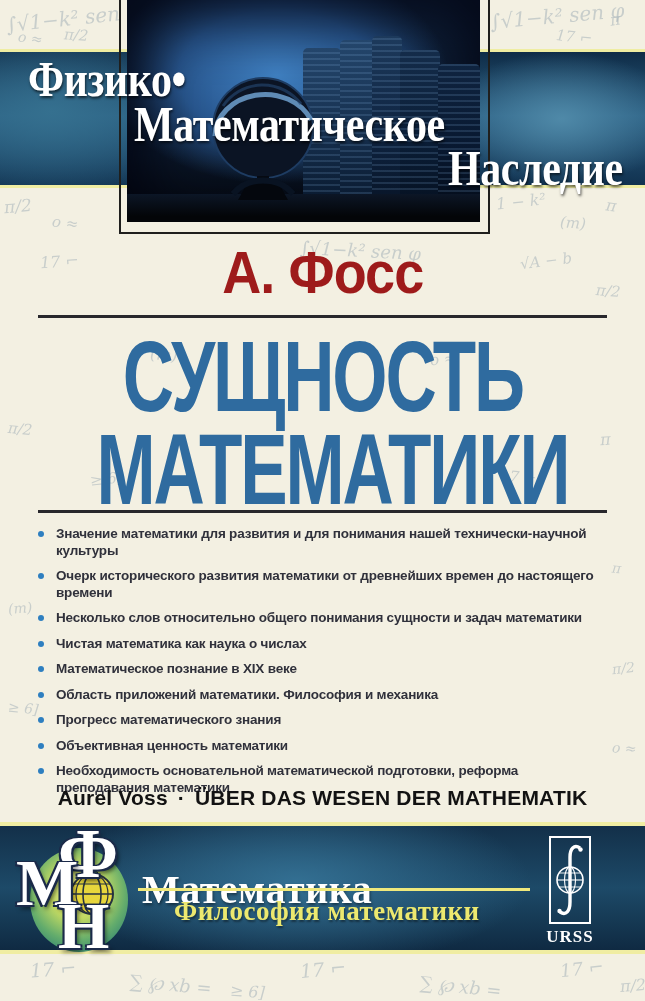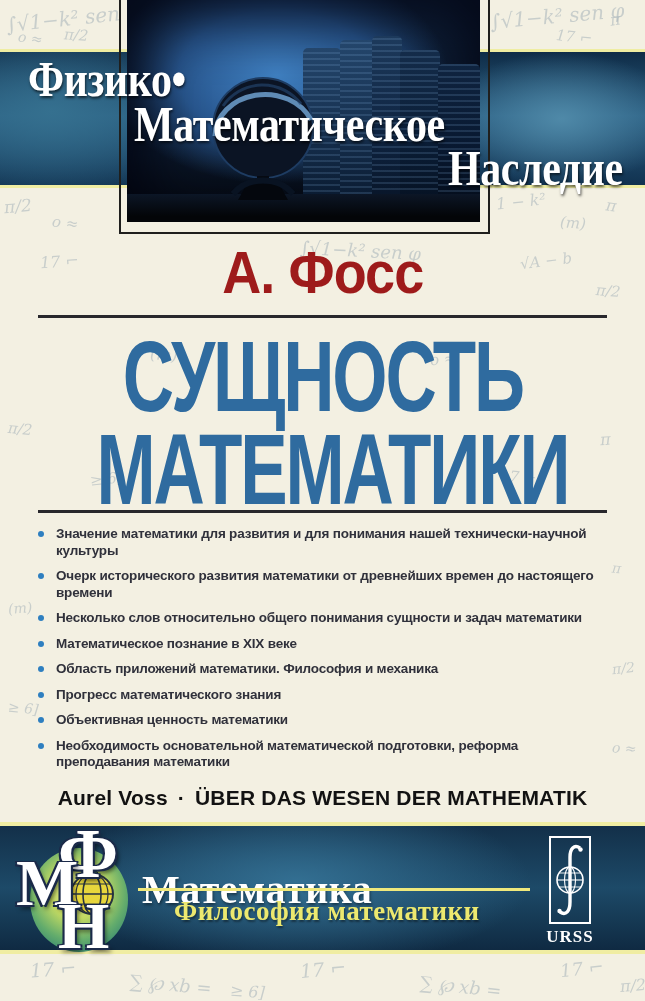--- a/index.html
+++ b/index.html
@@ -206,20 +206,21 @@
     <span class="title-line">СУЩНОСТЬ</span><br>
     <span class="title-line">МАТЕМАТИКИ</span>
   </div>
 
   <div class="rule rule2"></div>
 
   <ul class="topics" id="topics-list">
       <li><span class="bullet-dot"></span><span>Значение математики для развития и для понимания нашей технически-научной культуры</span></li>
       <li><span class="bullet-dot"></span><span>Очерк исторического развития математики от древнейших времен до настоящего времени</span></li>
       <li><span class="bullet-dot"></span><span>Несколько слов относительно общего понимания сущности и задач математики</span></li>
+      <li><span class="bullet-dot"></span><span>Чистая математика как наука о числах</span></li>
       <li><span class="bullet-dot"></span><span>Математическое познание в XIX веке</span></li>
       <li><span class="bullet-dot"></span><span>Область приложений математики. Философия и механика</span></li>
       <li><span class="bullet-dot"></span><span>Прогресс математического знания</span></li>
       <li><span class="bullet-dot"></span><span>Объективная ценность математики</span></li>
       <li><span class="bullet-dot"></span><span>Необходимость основательной математической подготовки, реформа преподавания математики</span></li>
     </ul>
 
   <div class="original">
     <span>Aurel Voss</span><span class="sep">·</span><span>ÜBER DAS WESEN DER MATHEMATIK</span>
   </div>

